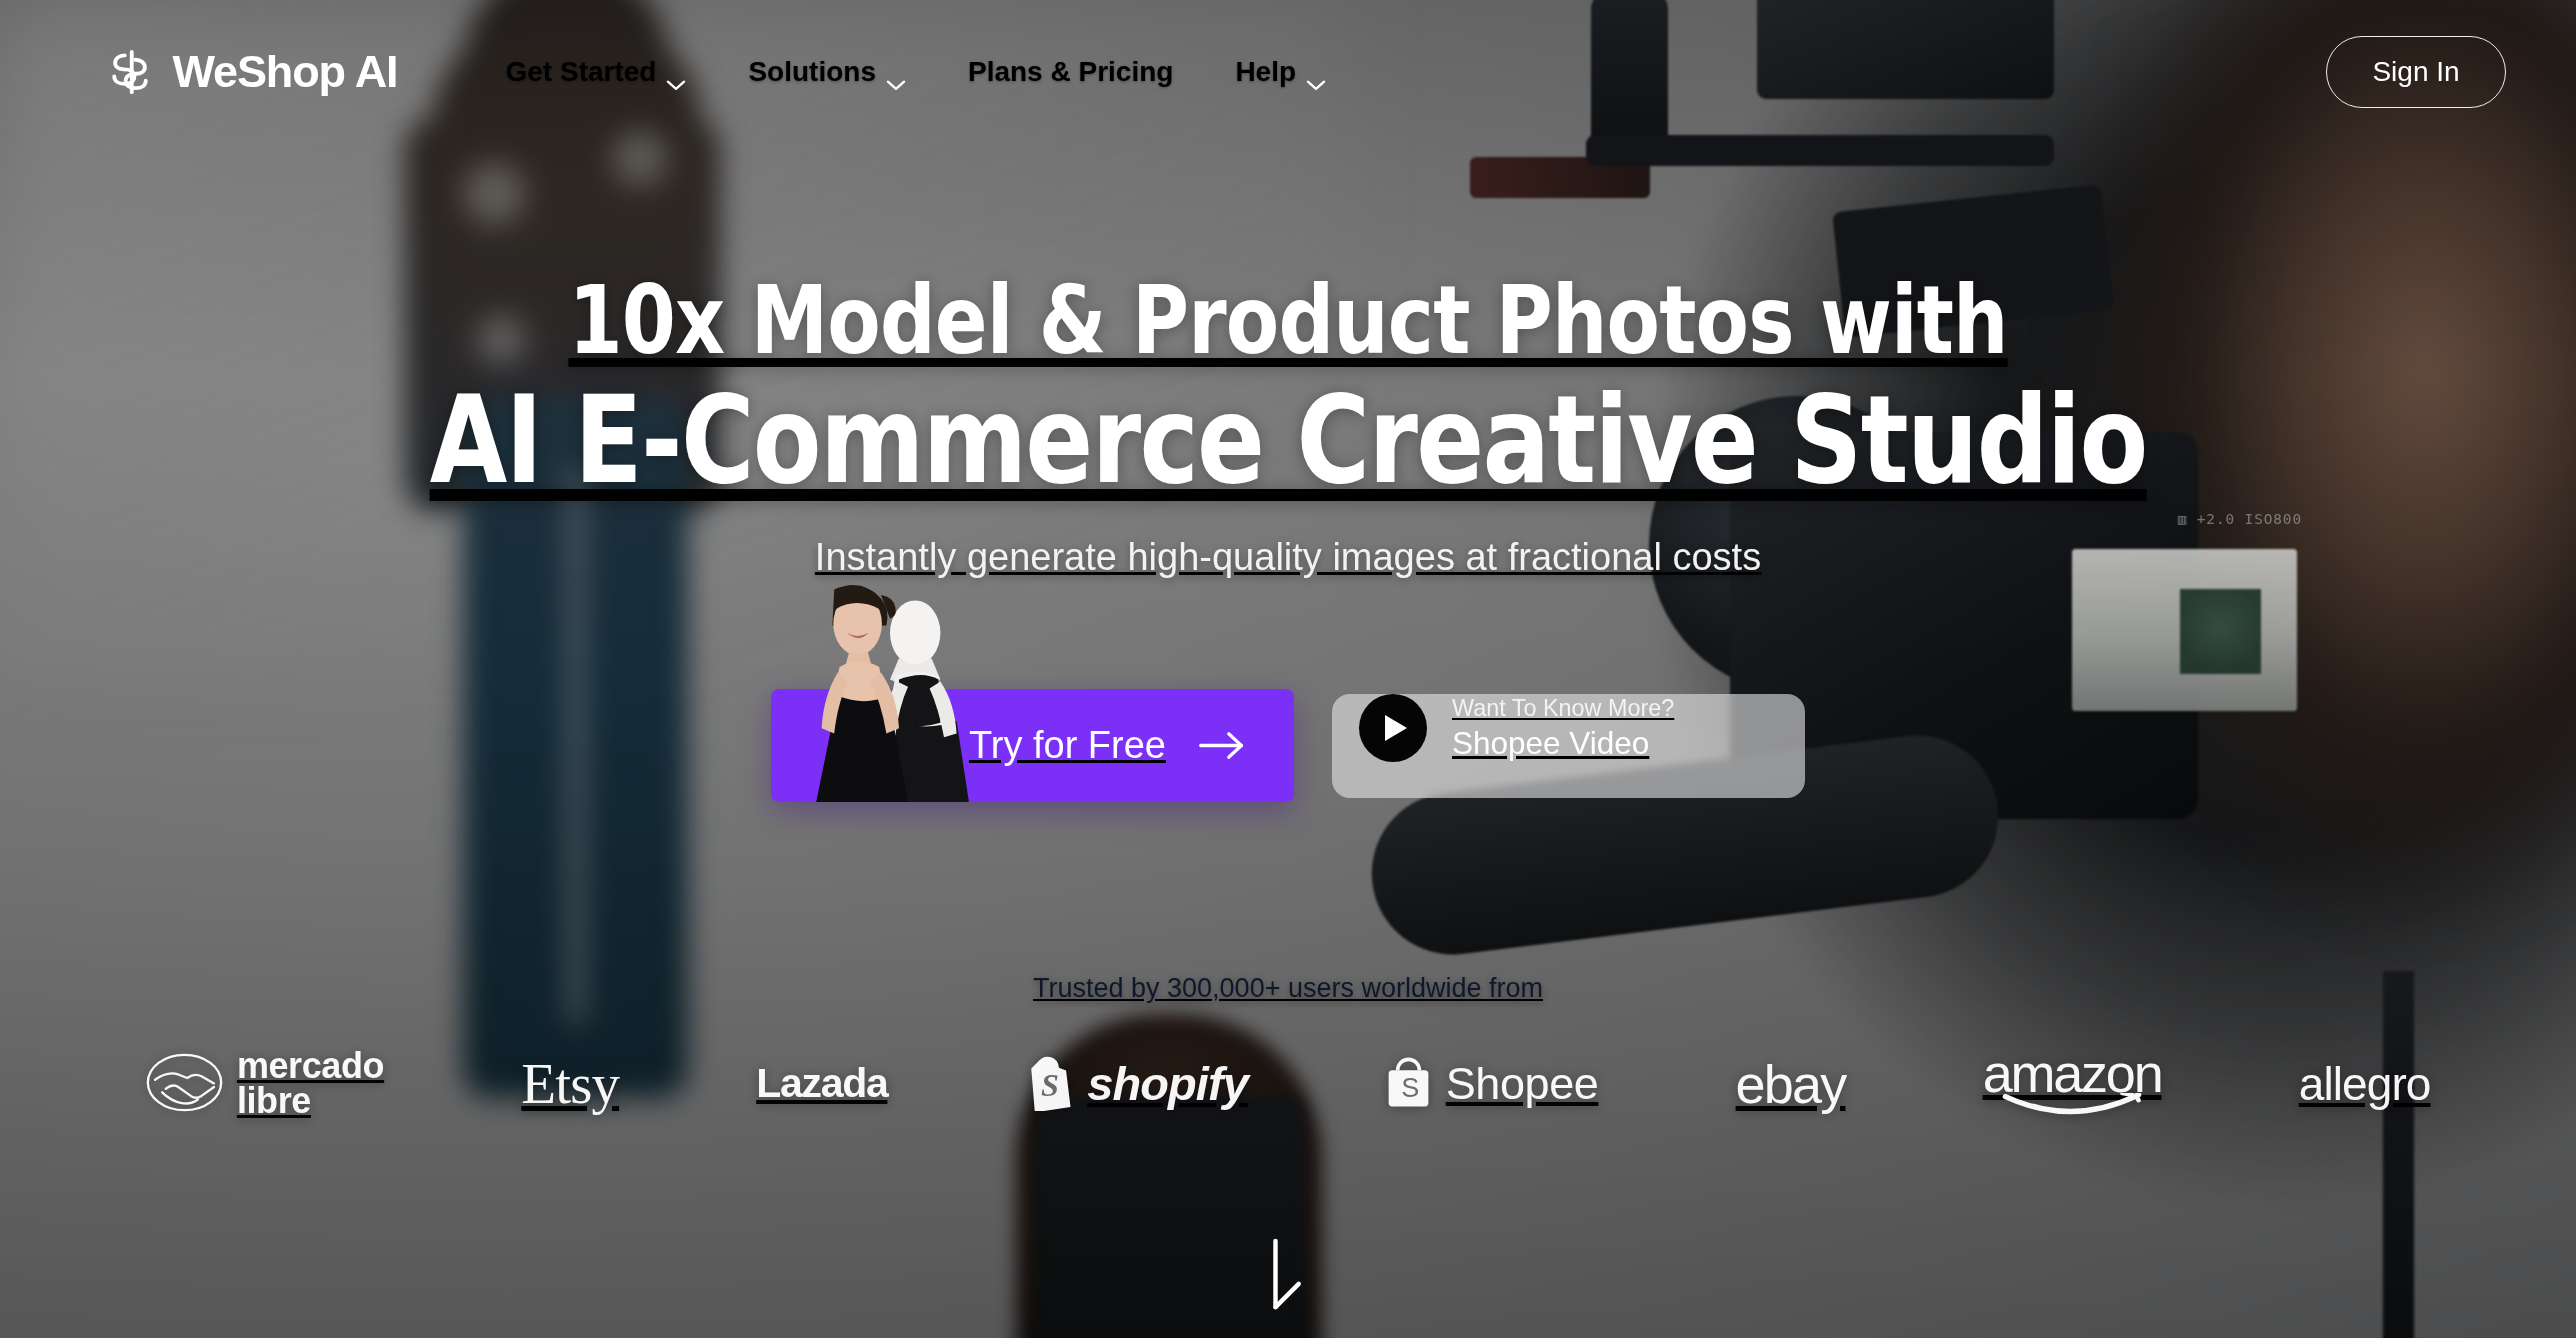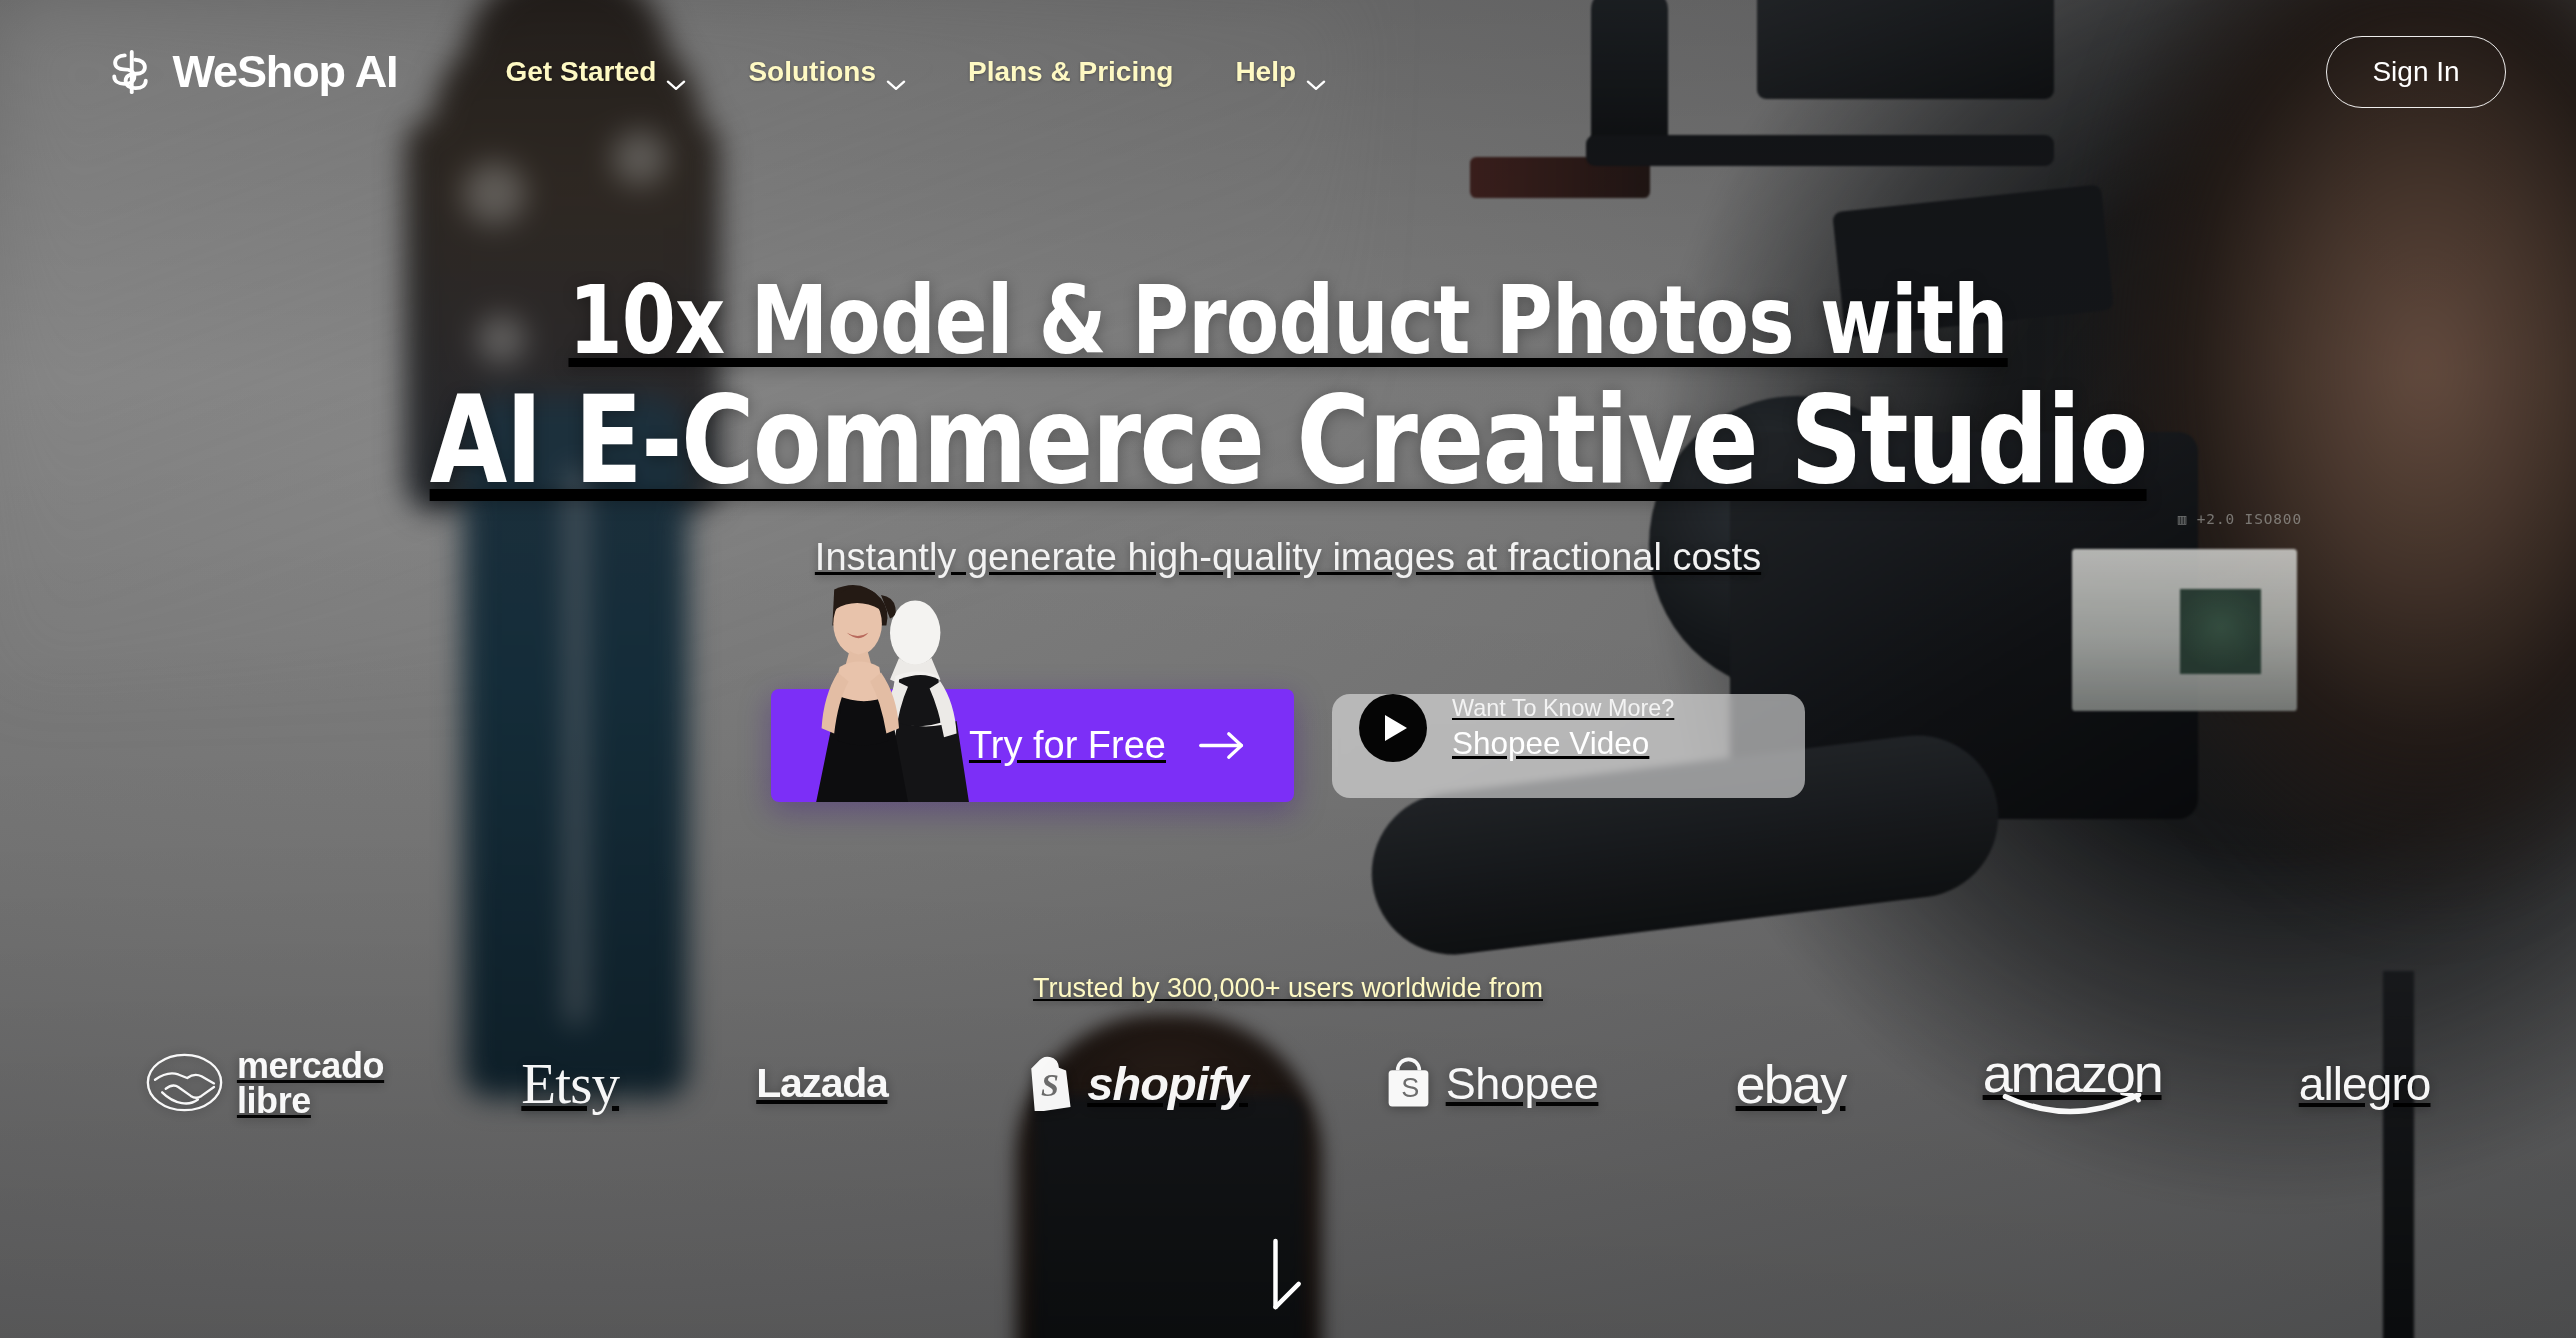--- a/index.html
+++ b/index.html
@@ -156,21 +156,21 @@
   .brand { display:flex; align-items:center; gap:14.4px; cursor:pointer; }
   .brand-mark { width:56px; height:56px; flex:0 0 56px; }
   .brand-name {
     color:#fff; font-size:45px; font-weight:700; letter-spacing:-1.1px;
     white-space:nowrap;
   }
 
   .nav-links { display:flex; align-items:center; gap:0; margin-left:77px; }
   .nav-item {
     display:flex; align-items:center; gap:10px;
-    color:#fef9c3; font-size:28px; font-weight:600;
+    color:#000000; font-size:28px; font-weight:600;
     padding:12.6px 31px; cursor:pointer; white-space:nowrap;
     text-shadow:0 0.9px 2.7px rgba(0,0,0,.35);
   }
   .chev { width:20px; height:11.7px; flex:0 0 20px; display:block; }
 
   .signin {
     margin-left:auto;
     display:flex; align-items:center; justify-content:center;
     width:180px; height:72px;
     border:1.8px solid rgba(255,255,255,.92);
@@ -257,21 +257,21 @@
     border-top:13.5px solid transparent;
     border-bottom:13.5px solid transparent;
   }
   .watch-text { display:flex; flex-direction:column; align-items:flex-start; gap:0.9px; }
   .watch-top { color:#f3f3f3; font-size:23.4px; font-weight:400; line-height:1.25; }
   .watch-bottom { color:#ffffff; font-size:31.5px; font-weight:400; line-height:1.25; }
 
   
   .trust-text {
     margin-top:171px;
-    color:#fef9c3; font-size:27px; font-weight:400;
+    color:#0f172a; font-size:27px; font-weight:400;
     text-shadow:0 1.8px 7.2px rgba(0,0,0,.4);
   }
   .logo-row {
     margin-top:38px;
     width:2339px;
     display:flex; align-items:center; justify-content:space-between;
     padding:0 27px;
   }
   .logo-cell {
     display:flex; align-items:center; justify-content:center;

